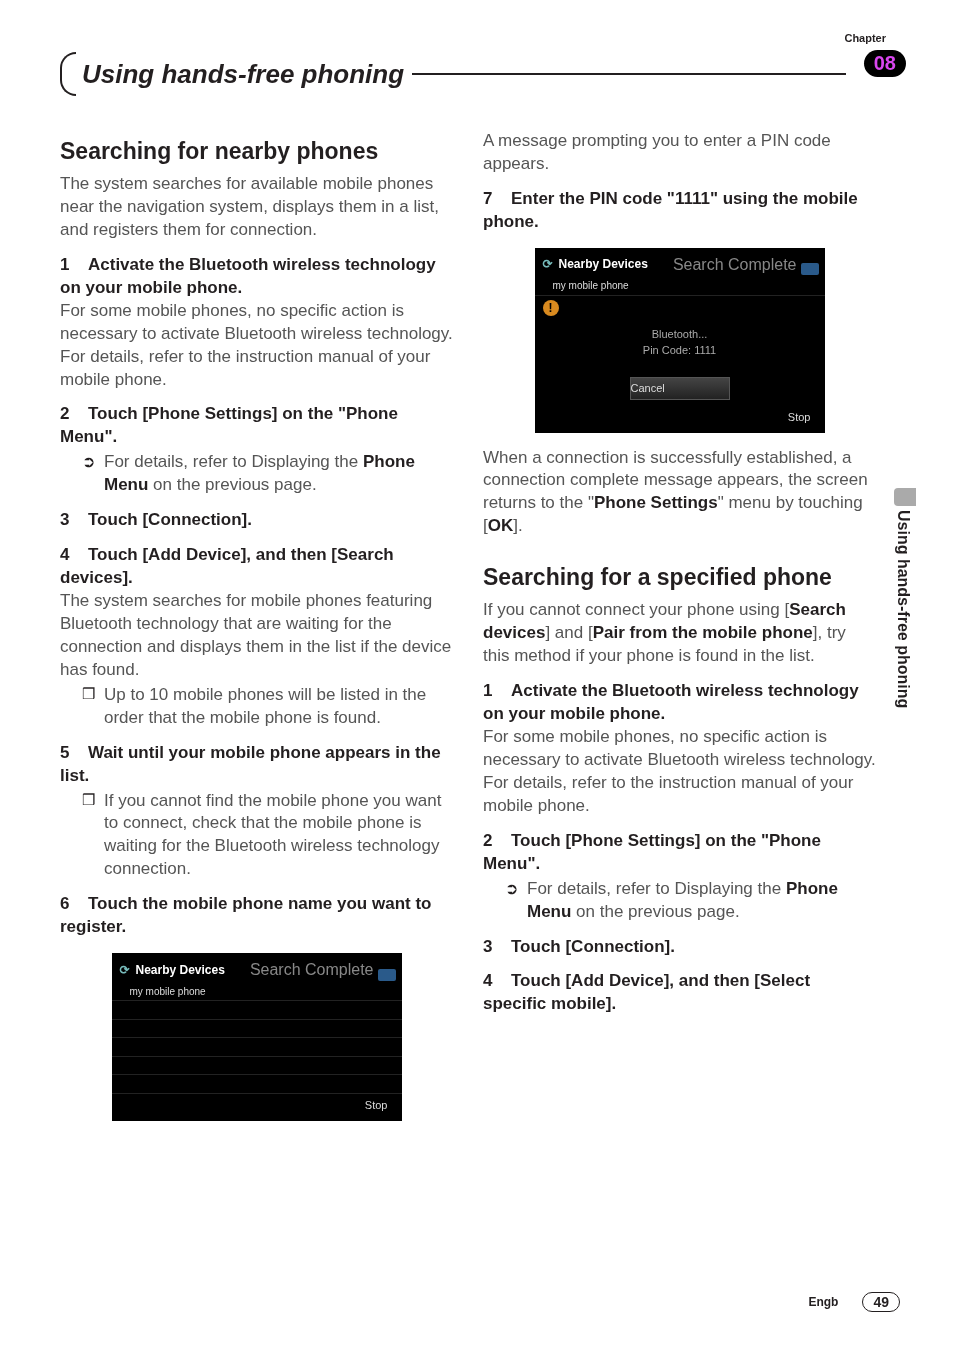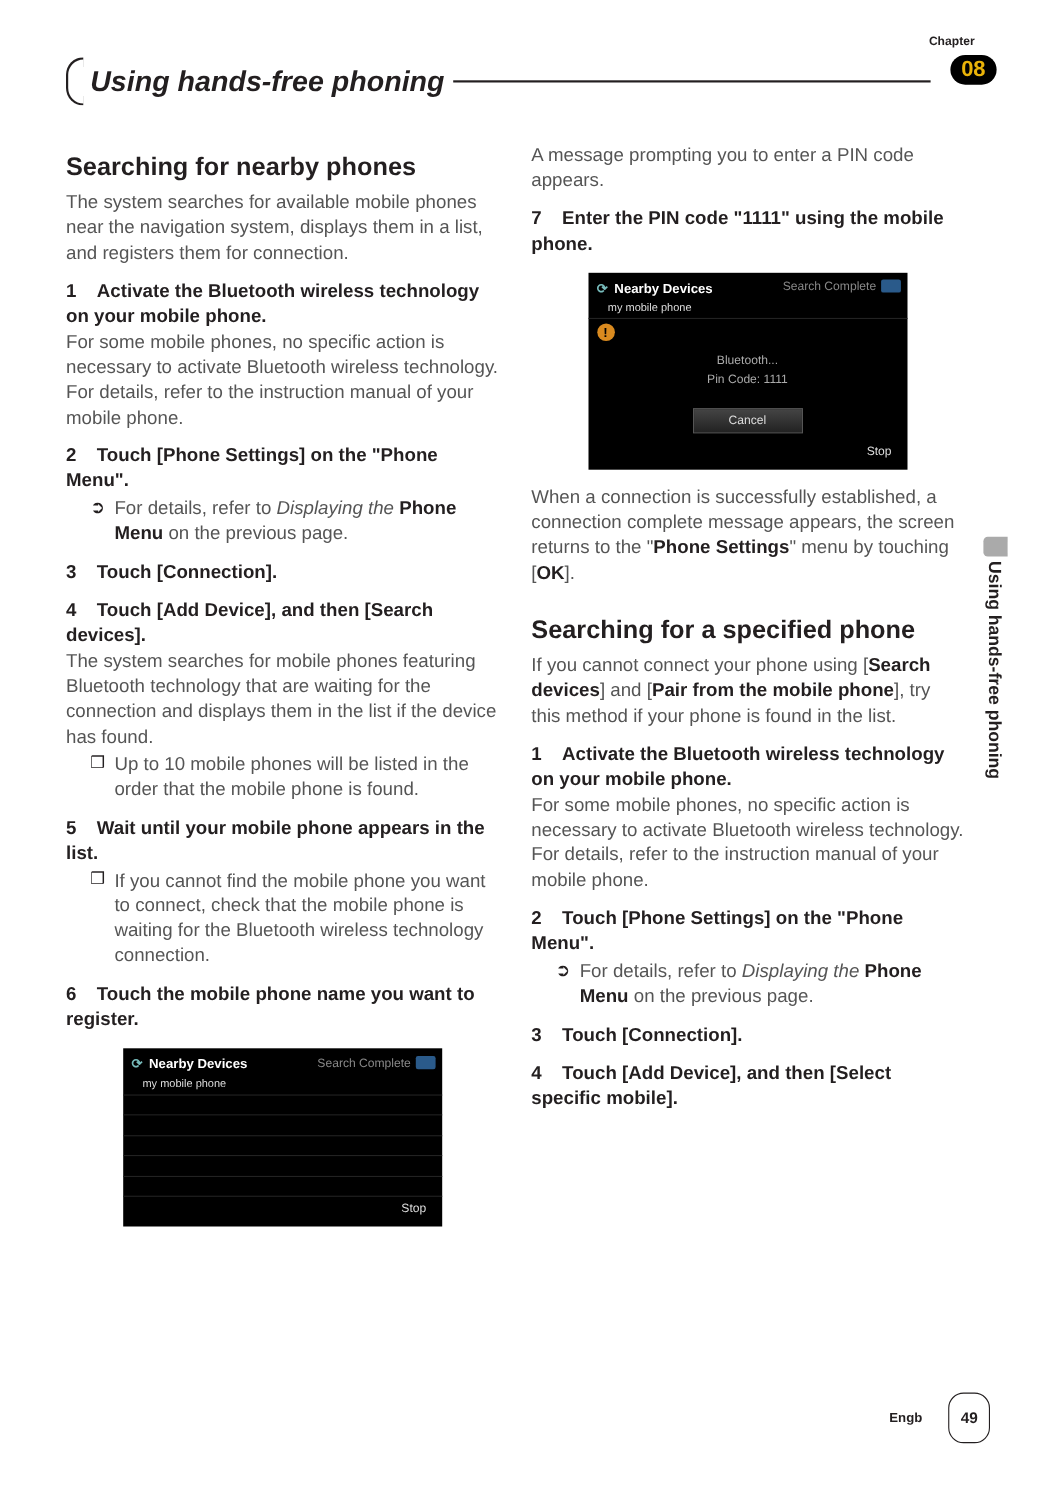--- a/index.html
+++ b/index.html
@@ -23,21 +23,21 @@
       top: 0;
       font-size: 11px;
       font-weight: bold;
       margin-left: 28px;
     }
     .chapter-num {
       position: absolute;
       right: 0;
       top: 18px;
       background: #000;
-      color: #eab308;
+      color: #d946ef;
       border-radius: 14px;
       padding: 2px 10px;
       font-size: 20px;
       font-weight: bold;
     }
     .title-row {
       display: flex;
       align-items: center;
       margin-top: 20px;
     }
@@ -116,21 +116,21 @@
       font-weight: 700;
       color: #231f20;
       display: inline-block;
       width: 28px;
     }
     .steptext {
       font-weight: 700;
       color: #231f20;
     }
     .bold { font-weight: 700; color: #231f20; }
-    .italic { font-style: italic; }
+    .italic { }
     .arrow-sub { padding-left: 44px; position: relative; margin-top: 2px; }
     .arrow-sub::before {
       content: '➲';
       position: absolute;
       left: 22px;
       top: 0;
       font-size: 16px;
       color: #231f20;
     }
     .box-sub { padding-left: 44px; position: relative; margin-top: 2px; }
@@ -165,23 +165,23 @@
       gap: 4px;
     }
     .bt-icon {
       width: 14px; height: 14px;
       display: inline-flex;
       align-items: center; justify-content: center;
       color: #7bb;
     }
     .ss-status {
       color: #888;
-      font-size: 11px;
-      display: flex;
-      align-items: flex-start;
+      font-size: 16px;
+      display: flex;
+      align-items: flex-end;
       gap: 4px;
     }
     .car-icon {
       width: 18px; height: 12px;
       background: #2a5a8a;
       border-radius: 2px;
     }
     .ss-row {
       padding: 2px 18px;
       font-size: 10px;
@@ -217,40 +217,39 @@
       line-height: 1.5;
       padding: 6px 0;
     }
     .ss-btn {
       display: block;
       width: 100px;
       margin: 12px auto 6px;
       border: 1px solid #555;
       background: linear-gradient(#444,#222);
       color: #ddd;
-      text-align: center;
       padding: 3px 0;
       font-size: 11px;
     }
     .page-footer {
       position: absolute;
       bottom: 40px;
       right: 54px;
       display: flex;
       align-items: center;
       gap: 24px;
     }
     .lang {
       font-size: 12px;
       font-weight: 700;
     }
     .pagenum {
       border: 1.5px solid #231f20;
       border-radius: 14px;
-      padding: 14px 10px;
+      padding: 1px 10px;
       font-size: 14px;
       font-weight: 700;
     }
   </style>
 </head>
 <body>
 
 <div class="page-header">
   <div class="chapter-label">Chapter</div>
   <div class="chapter-num">08</div>

